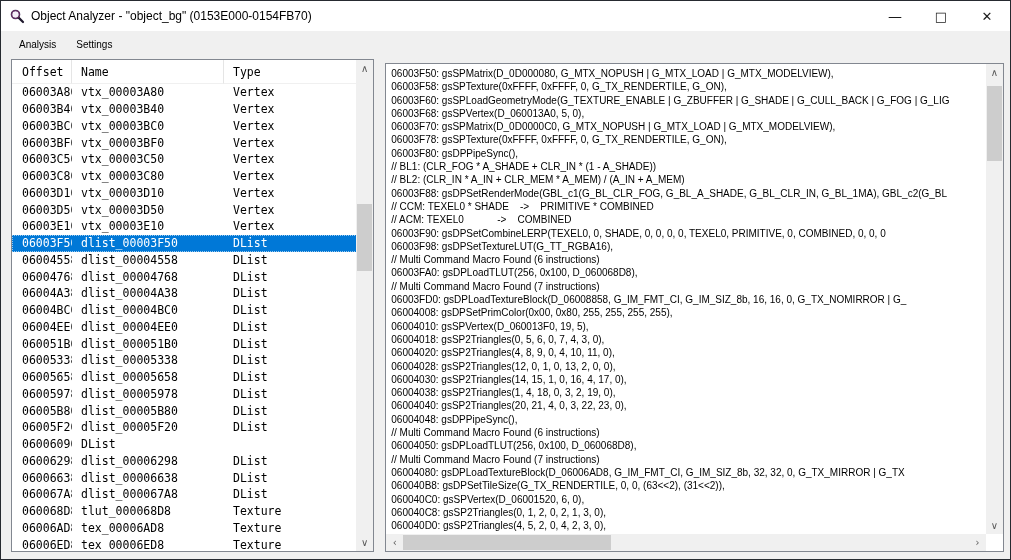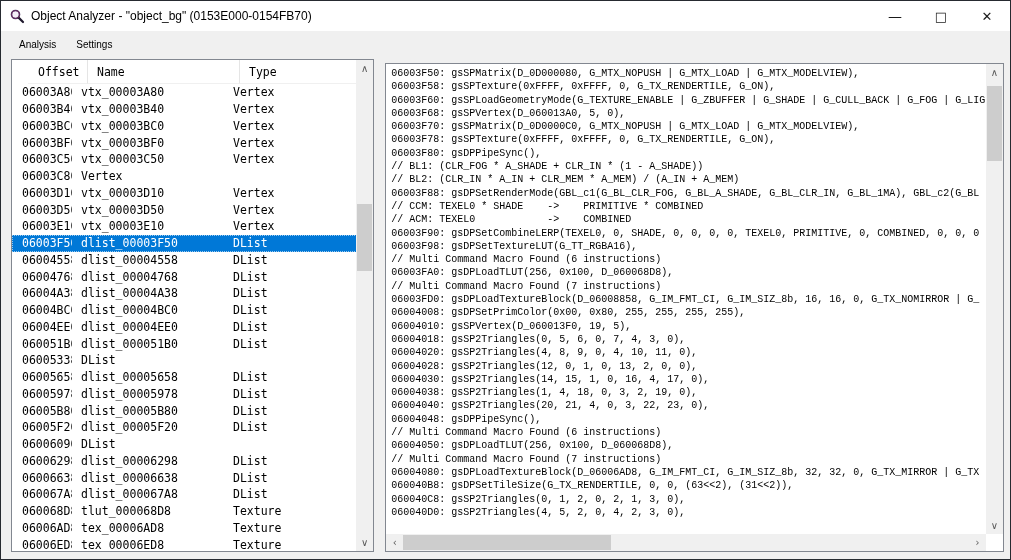--- a/index.html
+++ b/index.html
@@ -33,21 +33,21 @@
   .menu-item{ font-size:10px; color:#000; padding:4px 10px; }
 
   
   .content{ display:flex; padding:1px 6px 0 10px; gap:11px; }
 
   
   .left-panel{
     position:relative; width:364px; height:493px;
     background:#ffffff; border:1px solid #828790; overflow:hidden;
   }
-  .lv-header{ display:flex; height:24px; background:#ffffff;margin-left:16px; }
+  .lv-header{ display:flex; height:24px; background:#ffffff; }
   .lv-hcell{
     font-family:"DejaVu Sans Mono", monospace; font-size:11.5px; color:#000;
     display:flex; align-items:center; padding-left:10px;
     border-right:1px solid #e5e5e5; border-bottom:1px solid #f0f0f0;
   }
   .lv-hcell.c0{ width:60px; }
   .lv-hcell.c1{ width:152px; padding-left:9px; }
   .lv-hcell.c2{ width:133px; padding-left:9px; }
   .lv-body{ width:347px; }
   .lv-row{ display:flex; height:16.75px; align-items:center; }
@@ -65,21 +65,21 @@
   
   .right-panel{
     position:relative; width:620px; height:489px; margin-top:4px;
     background:#ffffff; border:1px solid #828790; overflow:hidden;
   }
   .code-view{
     position:absolute; left:0; top:0; right:17px; bottom:17px;
     padding:3px 0 0 5px; overflow:hidden;
   }
   .code-line{
-    font-family:Liberation Mono, monospace; font-size:10px; line-height:13.3px;
+    font-family:Liberation Sans, sans-serif; font-size:10px; line-height:13.3px;
     color:#000; white-space:pre;
   }
 
   
   .sb-arrow{
     color:#5a5a5a; font-size:10px; line-height:17px; text-align:center;
     font-family:"DejaVu Sans", sans-serif; display:block; width:17px; height:17px;
   }
   .v-scroll{
     position:absolute; top:0; right:0; width:17px; background:#f0f0f0;
@@ -149,20 +149,21 @@
             <div class="lv-cell c1">vtx_00003BF0</div>
             <div class="lv-cell c2">Vertex</div>
           </div>
           <div class="lv-row">
             <div class="lv-cell c0">06003C50</div>
             <div class="lv-cell c1">vtx_00003C50</div>
             <div class="lv-cell c2">Vertex</div>
           </div>
           <div class="lv-row">
             <div class="lv-cell c0">06003C80</div>
+            <div class="lv-cell c1">vtx_00003C80</div>
             <div class="lv-cell c2">Vertex</div>
           </div>
           <div class="lv-row">
             <div class="lv-cell c0">06003D10</div>
             <div class="lv-cell c1">vtx_00003D10</div>
             <div class="lv-cell c2">Vertex</div>
           </div>
           <div class="lv-row">
             <div class="lv-cell c0">06003D50</div>
             <div class="lv-cell c1">vtx_00003D50</div>
@@ -203,20 +204,21 @@
             <div class="lv-cell c1">dlist_00004EE0</div>
             <div class="lv-cell c2">DList</div>
           </div>
           <div class="lv-row">
             <div class="lv-cell c0">060051B0</div>
             <div class="lv-cell c1">dlist_000051B0</div>
             <div class="lv-cell c2">DList</div>
           </div>
           <div class="lv-row">
             <div class="lv-cell c0">06005338</div>
+            <div class="lv-cell c1">dlist_00005338</div>
             <div class="lv-cell c2">DList</div>
           </div>
           <div class="lv-row">
             <div class="lv-cell c0">06005658</div>
             <div class="lv-cell c1">dlist_00005658</div>
             <div class="lv-cell c2">DList</div>
           </div>
           <div class="lv-row">
             <div class="lv-cell c0">06005978</div>
             <div class="lv-cell c1">dlist_00005978</div>
@@ -302,20 +304,21 @@
           <div class="code-line">06004028: gsSP2Triangles(12, 0, 1, 0, 13, 2, 0, 0),</div>
           <div class="code-line">06004030: gsSP2Triangles(14, 15, 1, 0, 16, 4, 17, 0),</div>
           <div class="code-line">06004038: gsSP2Triangles(1, 4, 18, 0, 3, 2, 19, 0),</div>
           <div class="code-line">06004040: gsSP2Triangles(20, 21, 4, 0, 3, 22, 23, 0),</div>
           <div class="code-line">06004048: gsDPPipeSync(),</div>
           <div class="code-line">// Multi Command Macro Found (6 instructions)</div>
           <div class="code-line">06004050: gsDPLoadTLUT(256, 0x100, D_060068D8),</div>
           <div class="code-line">// Multi Command Macro Found (7 instructions)</div>
           <div class="code-line">06004080: gsDPLoadTextureBlock(D_06006AD8, G_IM_FMT_CI, G_IM_SIZ_8b, 32, 32, 0, G_TX_MIRROR | G_TX</div>
           <div class="code-line">060040B8: gsDPSetTileSize(G_TX_RENDERTILE, 0, 0, (63&lt;&lt;2), (31&lt;&lt;2)),</div>
+          <div class="code-line">060040C0: gsSPVertex(D_06001520, 6, 0),</div>
           <div class="code-line">060040C8: gsSP2Triangles(0, 1, 2, 0, 2, 1, 3, 0),</div>
           <div class="code-line">060040D0: gsSP2Triangles(4, 5, 2, 0, 4, 2, 3, 0),</div>
         </div>
 
       <div class="v-scroll right-sb">
         <span class="sb-arrow arrow-up">∧</span>
         <div class="v-thumb" style="top:22px; height:75px;"></div>
         <span class="sb-arrow arrow-down">∨</span>
       </div>
 

